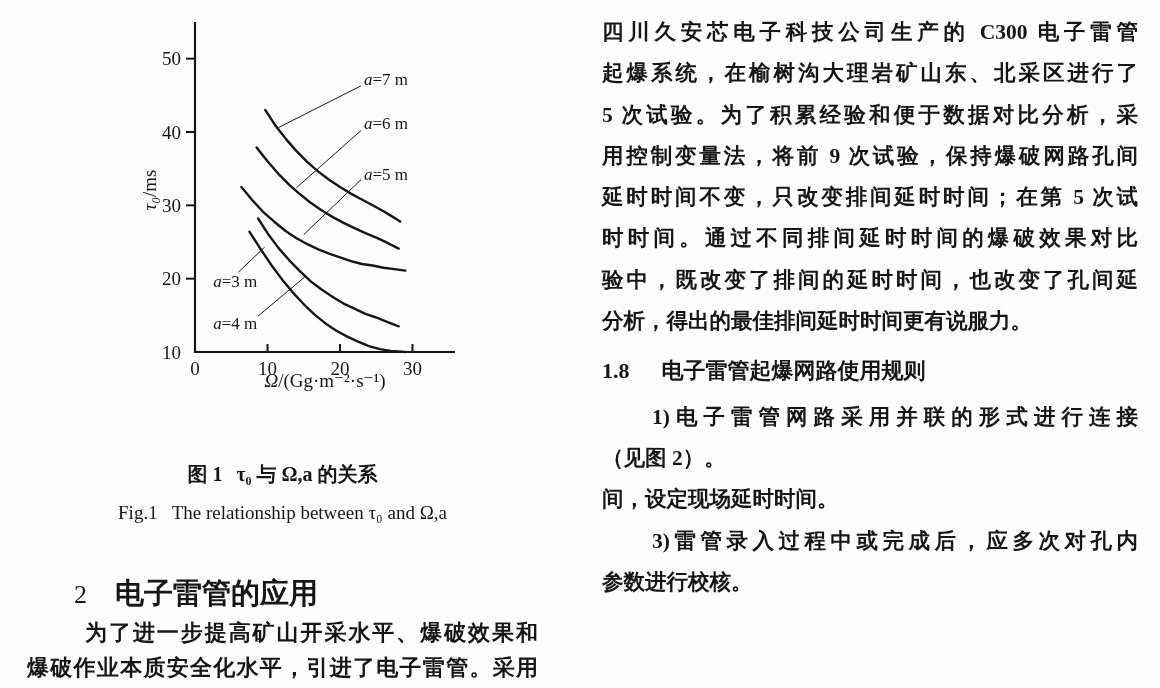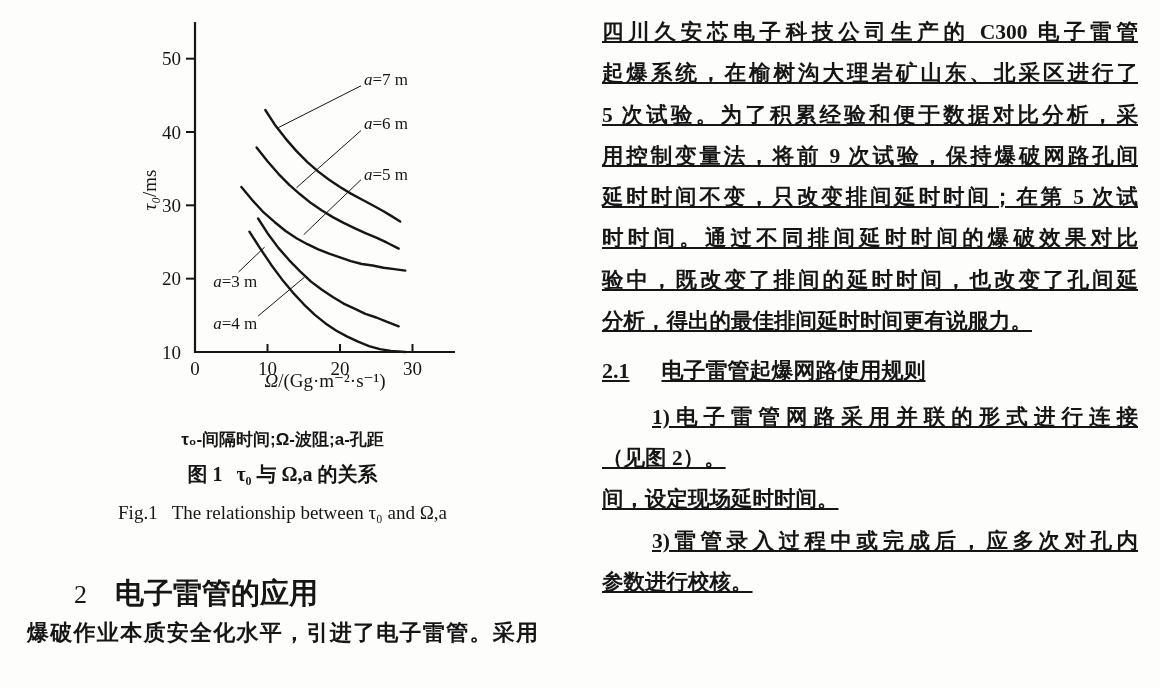--- a/index.html
+++ b/index.html
@@ -27,21 +27,21 @@
     font-size:19px;line-height:24px;}
   .fig-cap-en .cap-num{margin-right:14px;}
   .sec-heading{position:absolute;left:50px;top:550px;line-height:38px;font-size:29px;
     font-weight:700;font-family:"Liberation Sans","DejaVu Sans",sans-serif;white-space:nowrap;margin-left:24px;}
   .sec-heading .sec-num{font-family:"Liberation Serif","DejaVu Serif",serif;
     font-weight:400;font-size:26px;margin-right:28px;}
   .left-body{position:absolute;left:27px;top:615px;width:511px;font-size:22px;font-weight:600;}
   .left-body .line{line-height:35px;}
   .col-left .indent{padding-left:58px;}
   
-  .col-right{position:absolute;left:602px;top:12px;width:536px;font-size:21.5px;font-weight:600;text-decoration:underline;}
+  .col-right{position:absolute;left:602px;top:12px;width:536px;font-size:21.5px;font-weight:600;}
   .col-right .line{line-height:41.3px;}
   .col-right .indent{padding-left:50px;}
   .line.just{text-align:justify;text-align-last:justify;}
   .line.heading{font-weight:700;font-size:22px;margin-top:8px;margin-bottom:5px;
     font-family:"Liberation Sans","DejaVu Sans",sans-serif;text-align-last:left;}
   .line.heading .hnum{font-family:"Liberation Serif","DejaVu Serif",serif;margin-right:32px;}
 </style>
 </head>
 <body>
 
@@ -78,49 +78,49 @@
         <line x1="221.02499999999998" y1="164.66666666666669" x2="163.75" y2="219.66666666666669" stroke="#161616" stroke-width="1"></line>
         <text x="223.925" y="164.80000000000004" class="series-label"><tspan font-style="italic">a</tspan><tspan>=5 m</tspan></text>
         <line x1="98.5" y1="257.06666666666666" x2="124.6" y2="232.13333333333333" stroke="#161616" stroke-width="1"></line>
         <text x="73.125" y="271.8666666666667" class="series-label"><tspan font-style="italic">a</tspan><tspan>=3 m</tspan></text>
         <line x1="118.07499999999999" y1="301.06666666666666" x2="164.475" y2="262.2" stroke="#161616" stroke-width="1"></line>
         <text x="73.125" y="314.4" class="series-label"><tspan font-style="italic">a</tspan><tspan>=4 m</tspan></text>
         <text transform="translate(16,175) rotate(-90)" text-anchor="middle" class="axis-label"><tspan font-style="italic">τ₀</tspan><tspan>/ms</tspan></text>
         <text x="185" y="372" text-anchor="middle" class="axis-label"><tspan font-style="italic">Ω</tspan><tspan>/(Gg·m⁻²·s⁻¹)</tspan></text>
       </svg>
 
-    <div class="fig-note">τ₀-间隔时间;Ω-波阻;a-孔距</div>
 
     <div class="fig-cap-zh">
       <span class="cap-num">图 1</span><span>τ₀ 与 Ω,a 的关系</span>
     </div>
 
     <div class="fig-cap-en">
       <span class="cap-num">Fig.1</span><span>The relationship between τ₀ and Ω,a</span>
     </div>
 
     <h2 class="sec-heading">
       <span class="sec-num">2</span><span>电子雷管的应用</span>
     </h2>
 
     <div class="left-body">
+        <div class="line indent just">为了进一步提高矿山开采水平、爆破效果和</div>
         <div class="line just">爆破作业本质安全化水平，引进了电子雷管。采用</div>
       </div>
   </div>
 
   <div class="col-right">
       <div class="line just">四川久安芯电子科技公司生产的 C300 电子雷管</div>
       <div class="line just">起爆系统，在榆树沟大理岩矿山东、北采区进行了</div>
       <div class="line just">5 次试验。为了积累经验和便于数据对比分析，采</div>
       <div class="line just">用控制变量法，将前 9 次试验，保持爆破网路孔间</div>
       <div class="line just">延时时间不变，只改变排间延时时间；在第 5 次试</div>
       <div class="line just">时时间。通过不同排间延时时间的爆破效果对比</div>
       <div class="line just">验中，既改变了排间的延时时间，也改变了孔间延</div>
       <div class="line">分析，得出的最佳排间延时时间更有说服力。</div>
-      <div class="line heading"><span class="hnum">2.1</span><span>电子雷管起爆网路使用规则</span></div>
+      <div class="line heading"><span class="hnum">1.8</span><span>电子雷管起爆网路使用规则</span></div>
       <div class="line indent just">1)电子雷管网路采用并联的形式进行连接</div>
       <div class="line">（见图 2）。</div>
       <div class="line">间，设定现场延时时间。</div>
       <div class="line indent just">3)雷管录入过程中或完成后，应多次对孔内</div>
       <div class="line">参数进行校核。</div>
     </div>
 
 </div>
 
 </body></html>

